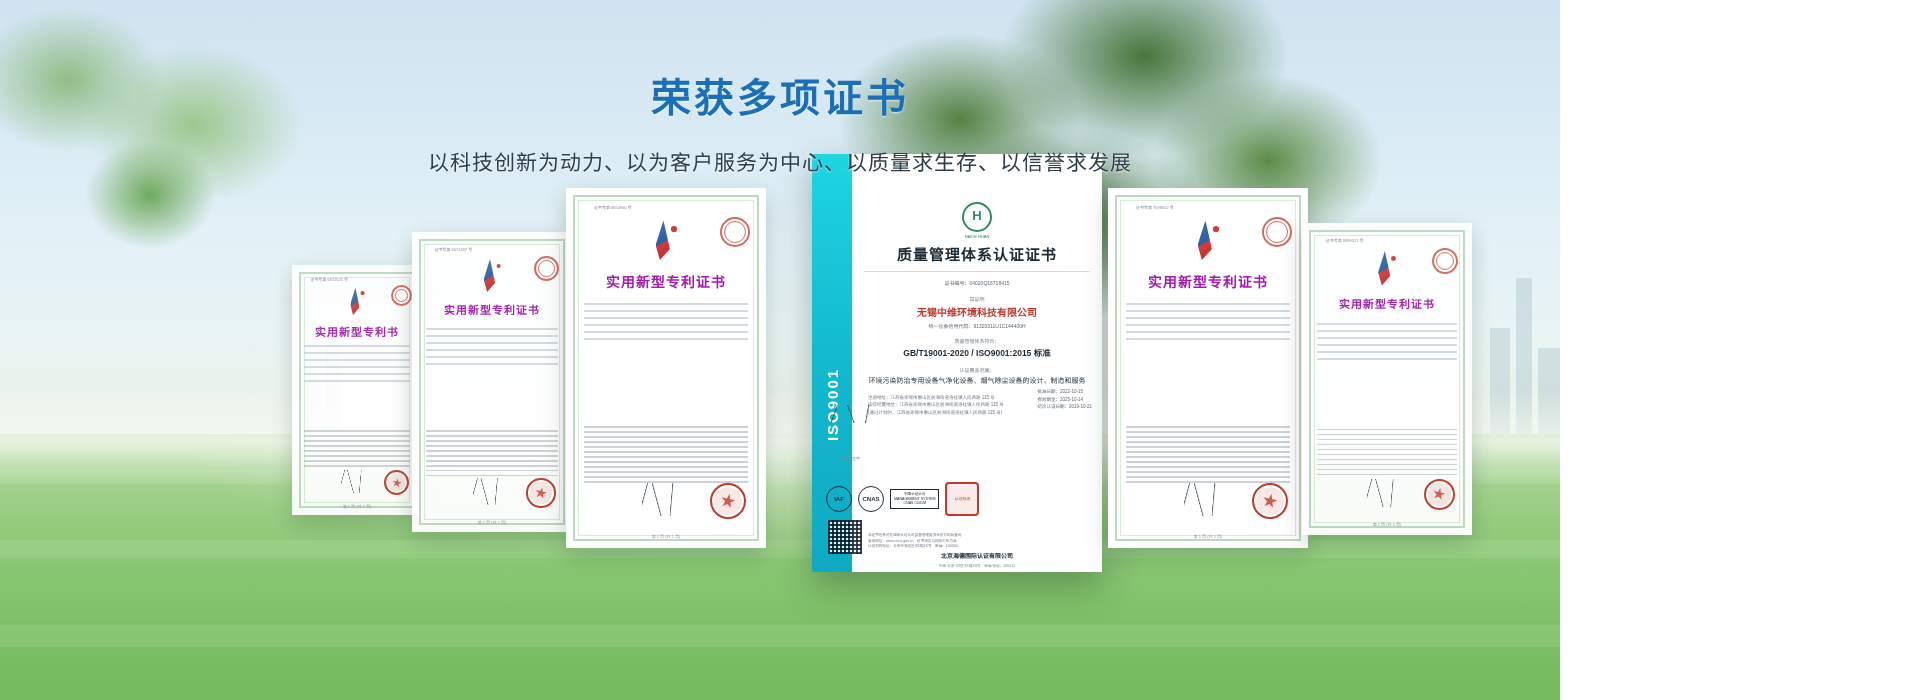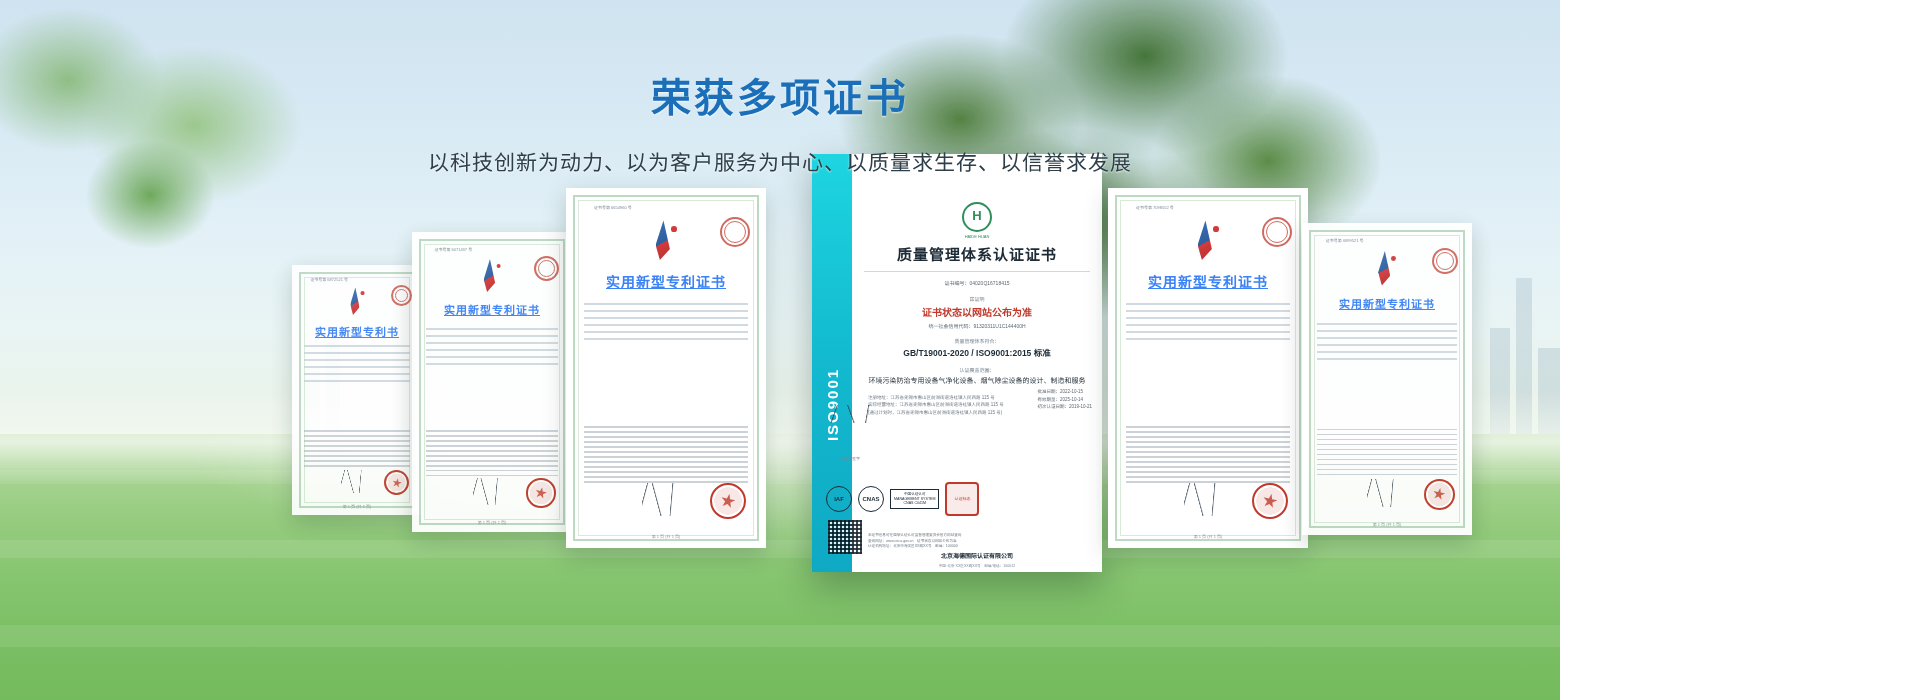--- a/index.html
+++ b/index.html
@@ -210,23 +210,22 @@
     border: 1px solid #c0392b;
     border-radius: 50%;
   }
   .p-title {
     position: absolute;
     left: 0; right: 0;
     top: 23%;
     text-align: center;
     font-size: 11px;
     font-weight: bold;
-    color: #3b82f6;
+    color: #a21caf;
     letter-spacing: 1px;
-    text-decoration: underline;
   }
   .p-code {
     position: absolute;
     left: 14%;
     top: 4.5%;
     font-size: 4px;
     color: #7d8b96;
   }
   .p-lines {
     position: absolute;
@@ -640,21 +639,21 @@
         <span>ISO9001</span>
       </div>
       <div class="iso-body">
         <div class="iso-logo"></div>
         <div class="iso-logo-sub">HAIDE HUAN</div>
         <div class="iso-title">质量管理体系认证证书</div>
         <div class="iso-no">
           <span>证书编号：</span><span>04020Q16718415</span>
         </div>
         <div class="iso-label">兹证明</div>
-        <div class="iso-company">证书状态以网站公布为准</div>
+        <div class="iso-company">无锡中维环境科技有限公司</div>
         <div class="iso-credit">
           <span>统一社会信用代码：</span><span>91320311U1C144400H</span>
         </div>
         <div class="iso-std-label">质量管理体系符合：</div>
         <div class="iso-std">GB/T19001-2020 / ISO9001:2015 标准</div>
         <div class="iso-scope-label">认证覆盖范围：</div>
         <div class="iso-scope">环境污染防治专用设备气净化设备、烟气除尘设备的设计、制造和服务</div>
         <div class="iso-notes" style="white-space:pre-line;">注册地址：江苏省无锡市惠山区前洲街道洛社镇人民西路 115 号
 实际经营地址：江苏省无锡市惠山区前洲街道洛社镇人民西路 115 号
 (通过计划时，江苏省无锡市惠山区前洲街道洛社镇人民西路 115 号)</div>

